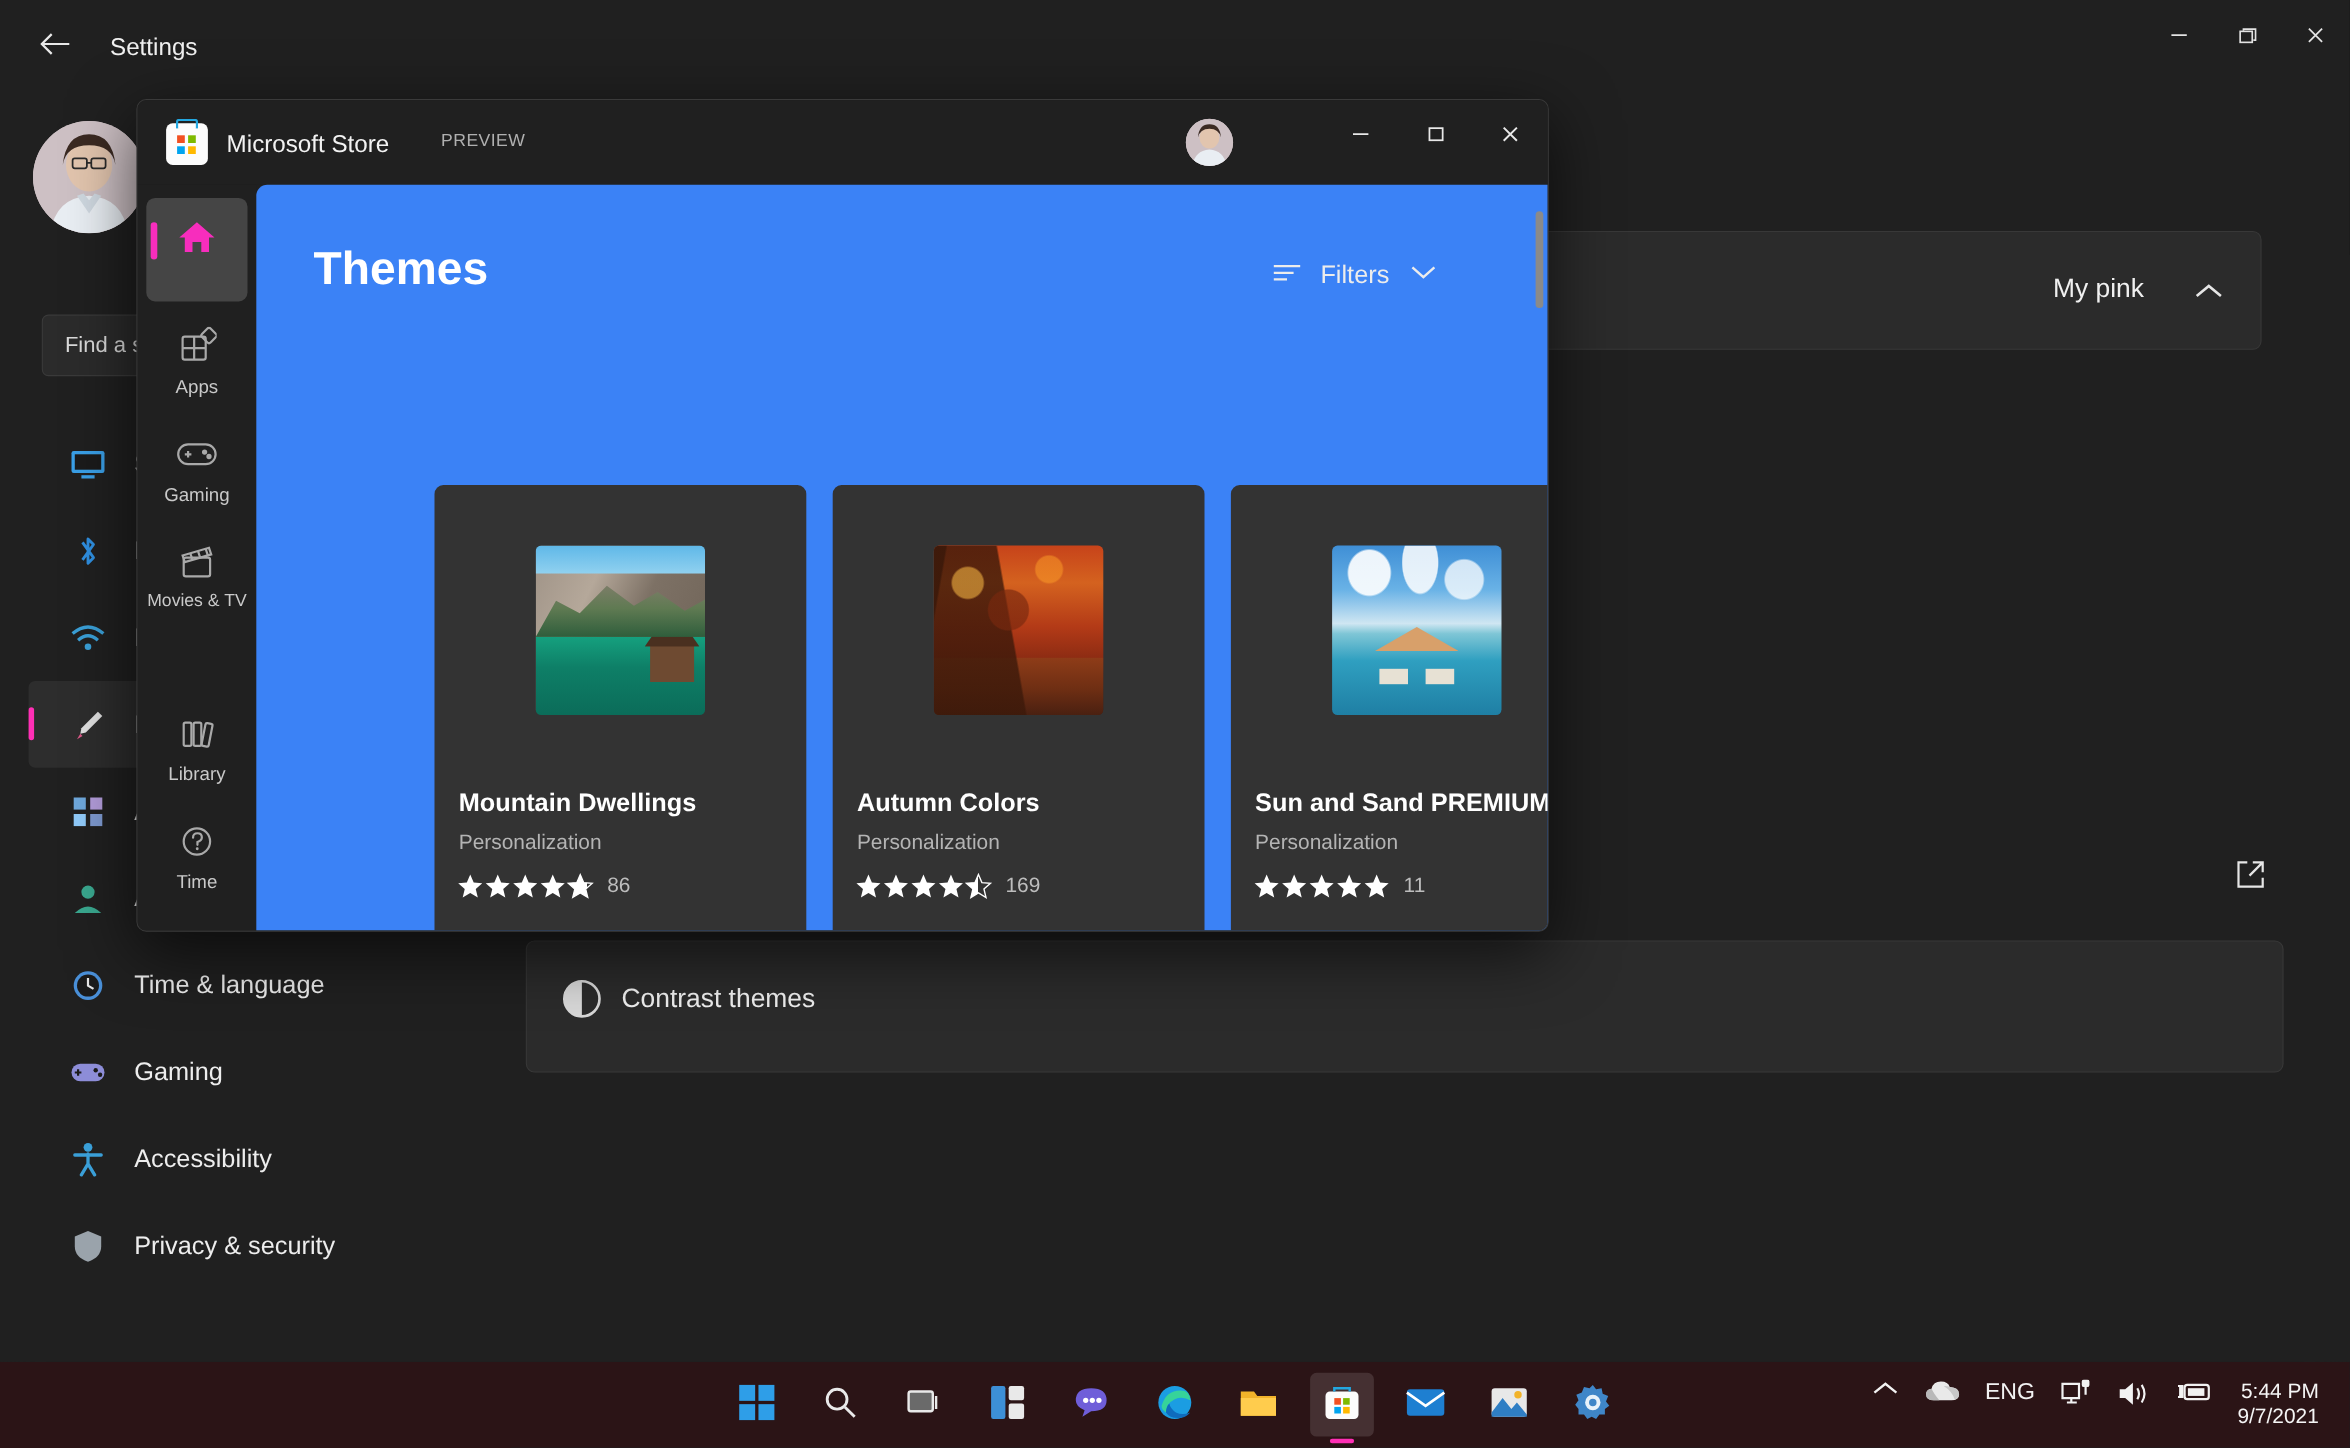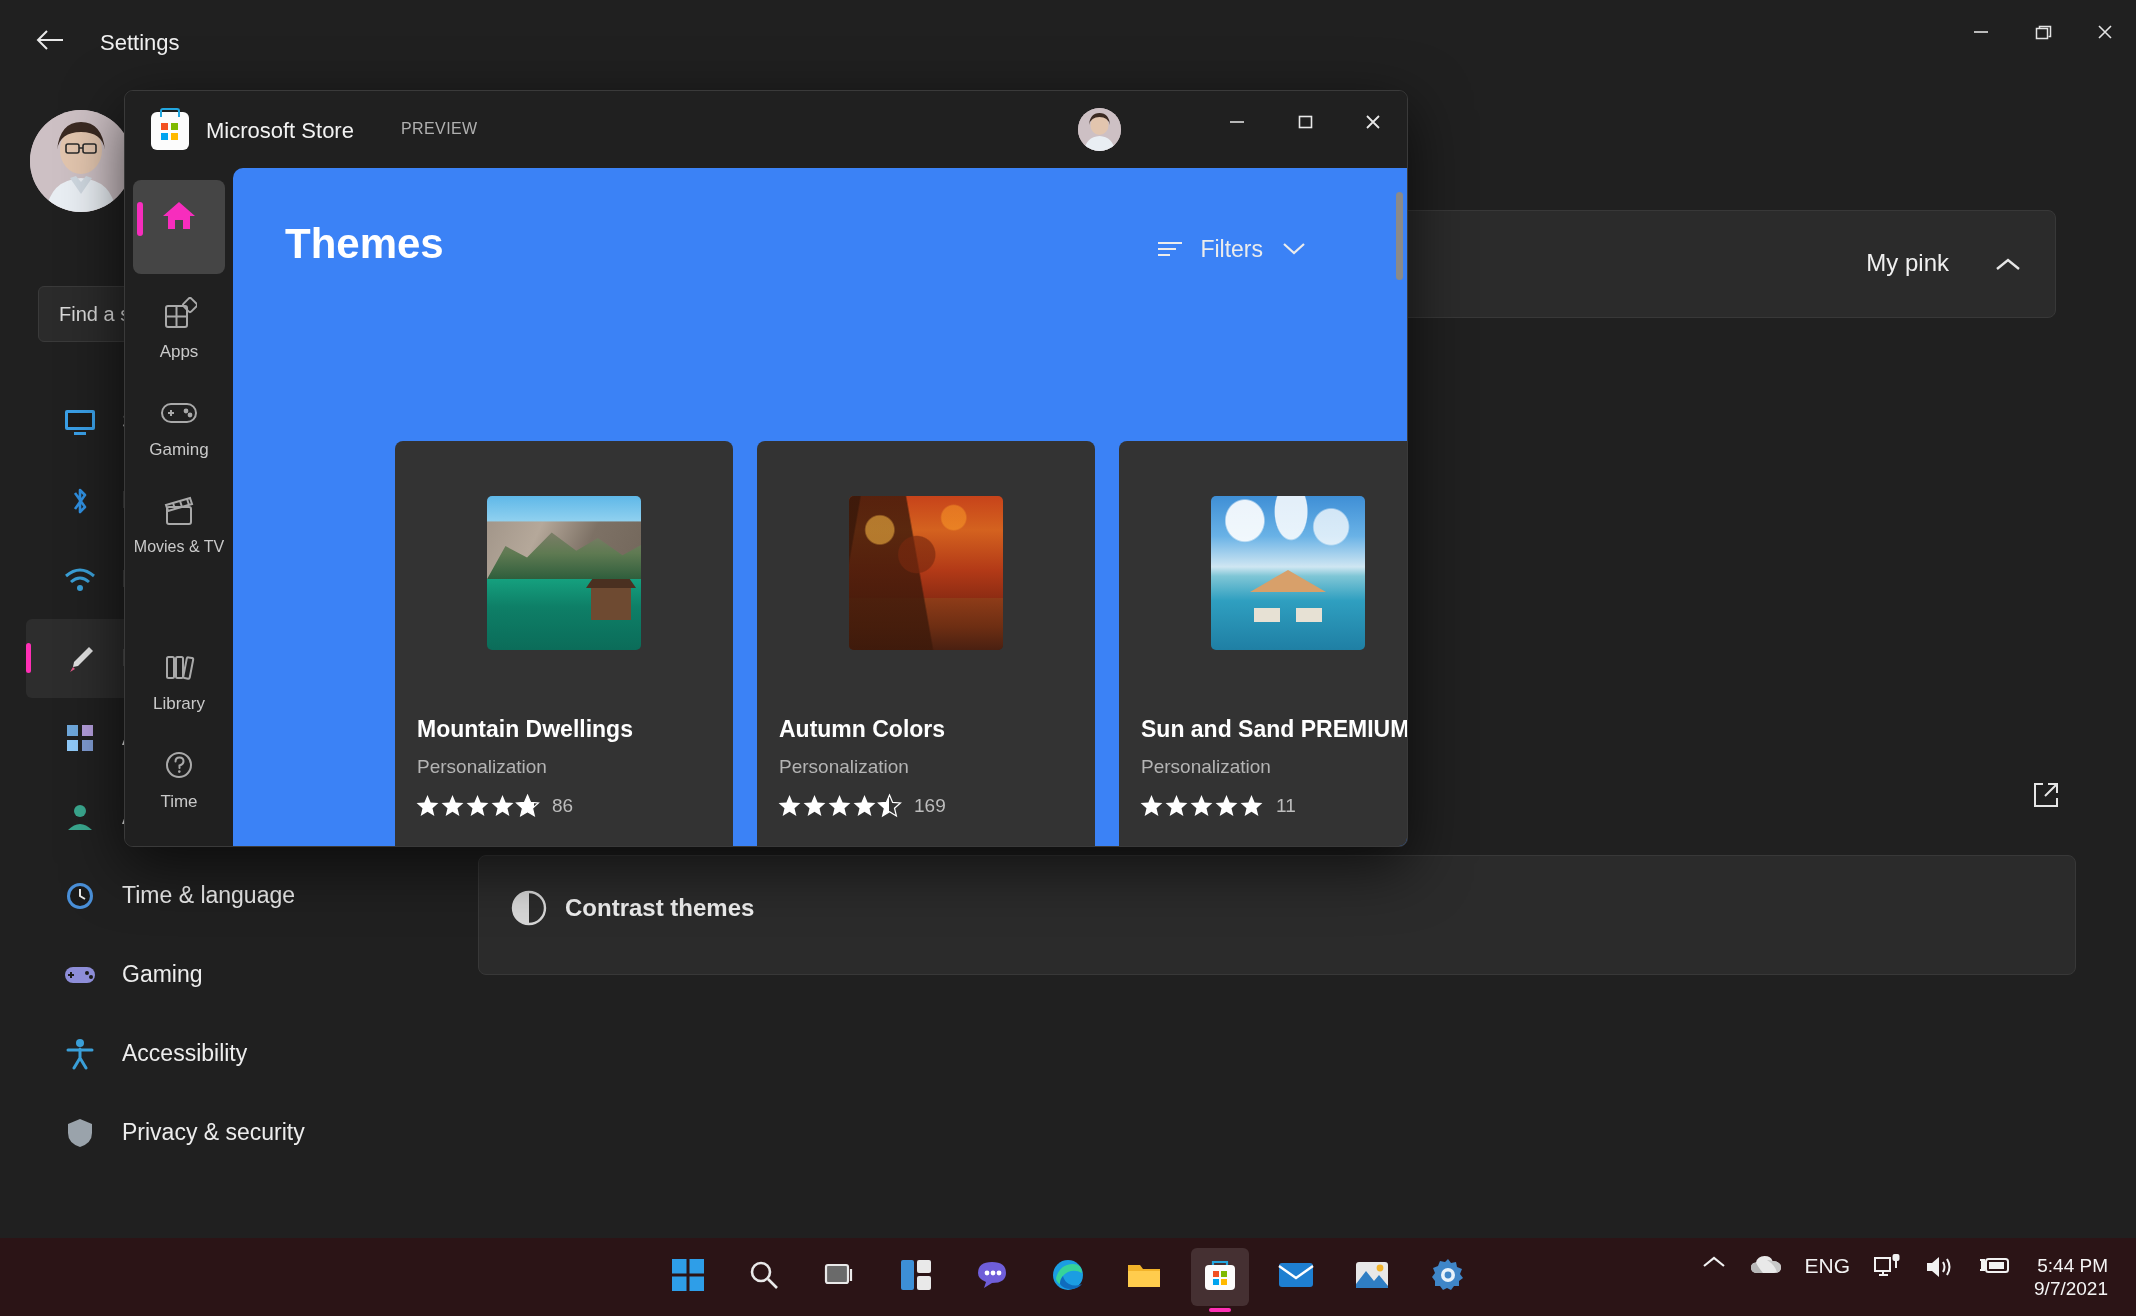--- a/index.html
+++ b/index.html
@@ -44,21 +44,21 @@
   .expander { position:absolute; left:0; top:0; right:0; height:108px; background:#2b2b2b;
      border:1px solid #383838; border-radius:8px; }
   .expander-title { position:absolute; right:106px; top:38px; font-size:24px; color:#f0f0f0; }
   .chev-up { position:absolute; right:32px; top:44px; color:#e6e6e6; }
   .theme-thumb { position:absolute; left:760px; top:268px; width:210px; height:148px;
      border-radius:8px; background:linear-gradient(160deg,#1d0f3a 0%,#4c1063 45%,#b0185f 75%,#e8417a 100%); }
   .pill-btn { position:absolute; left:680px; top:600px; width:200px; height:52px;
      background:#2f2f2f; border:1px solid #3d3d3d; border-radius:6px;
      display:flex; align-items:center; justify-content:center; font-size:20px; color:#ededed; }
   .contrast-card { position:absolute; left:478px; top:855px; right:60px; height:120px;
-     background:#2b2b2b; border:1px solid #383838; border-radius:8px;font-weight:bold; }
+     background:#2b2b2b; border:1px solid #383838; border-radius:8px; }
   .contrast-ico { position:absolute; left:30px; top:32px; color:#d8d8d8; }
   .contrast-label { position:absolute; left:86px; top:38px; font-size:24px; color:#efefef; }
   .ext-link { position:absolute; right:75px; top:780px; color:#e6e6e6; }
 
   
   .store-win { position:absolute; left:124px; top:90px; width:1284px; height:757px;
      background:#202020; border:1px solid #3a3a3a; border-radius:9px; overflow:hidden;
      box-shadow: 0 18px 60px rgba(0,0,0,.65); }
   .store-titlebar { position:absolute; top:0; left:0; right:0; height:77px; background:#202020; }
   .store-logo { position:absolute; left:26px; top:21px; width:38px; height:38px;

